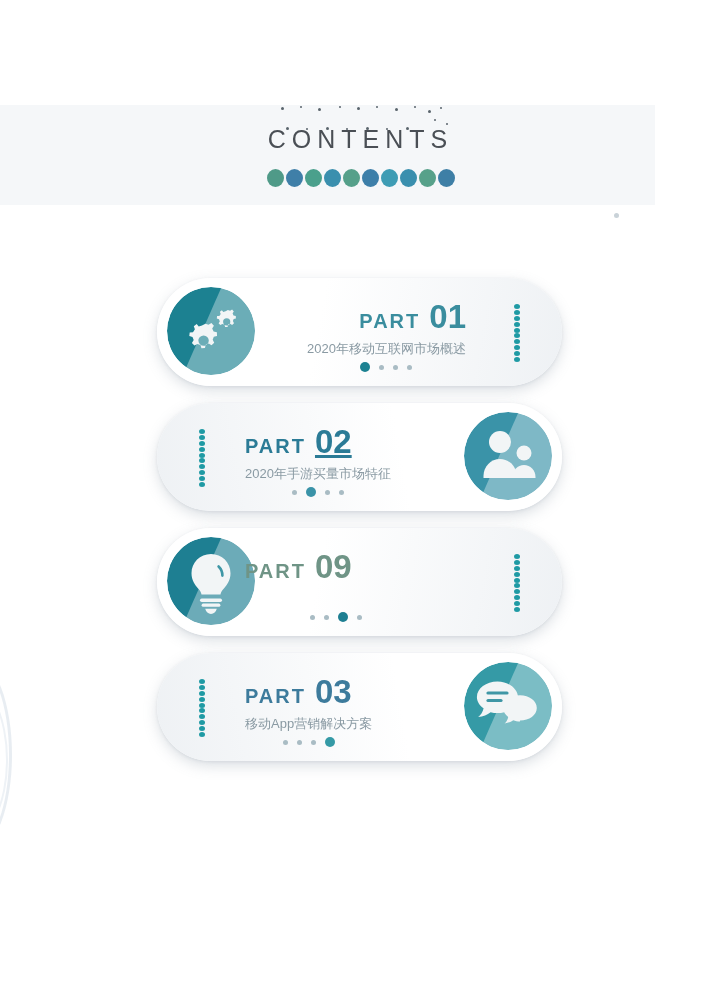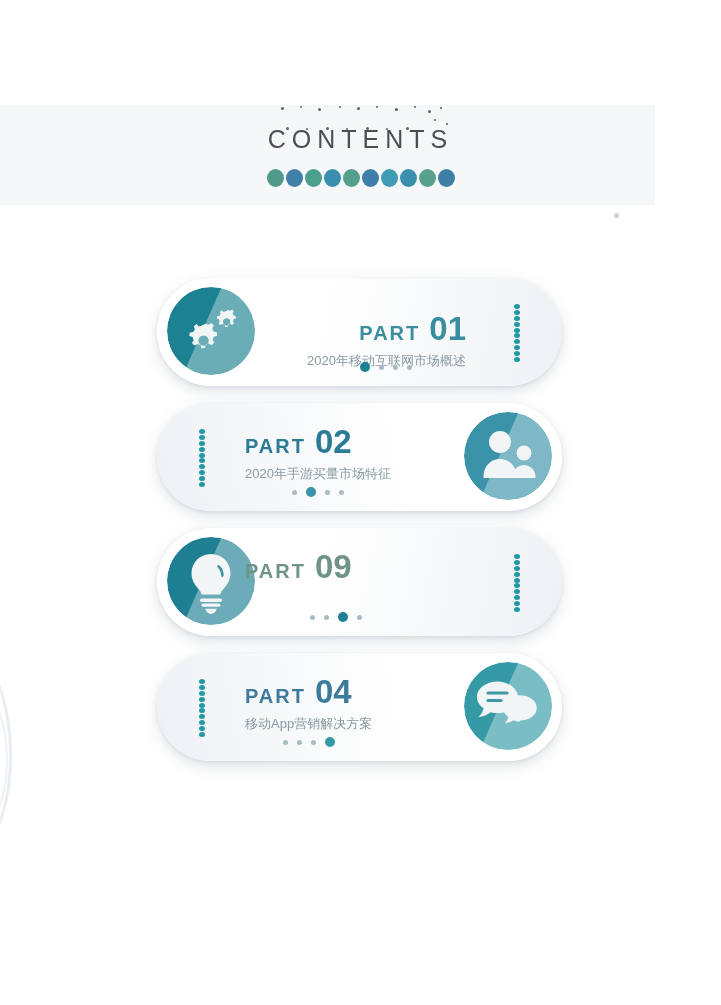--- a/index.html
+++ b/index.html
@@ -186,21 +186,21 @@
           <svg viewBox="0 0 88 88">
       <g fill="#f2f5f6">
         <path d="M35 38.5l-3.3.9-2-2.4-2.9 2.2 1.1 3.1-1.9 2.9-3.3.2-.4 3.6 3.2 1 1.2 3.1-1.8 2.8 2.5 2.6 3-1.6 3.1 1.2.9 3.2 3.6-.2.7-3.3 3-1.4 2.8 1.8 2.7-2.4-1.5-3 1.1-3.1 3.2-.8-.1-3.6-3.3-.8-1.4-3 1.7-2.8-2.5-2.6-2.9 1.7-3.1-1.1zm1.6 9.9a5.2 5.2 0 1 1 0 10.4 5.2 5.2 0 0 1 0-10.4z"></path>
         <path d="M58.6 24.3l-2.3.6-1.4-1.7-2 1.5.8 2.2-1.3 2-2.3.1-.3 2.5 2.2.7.8 2.2-1.2 1.9 1.7 1.8 2.1-1.1 2.1.8.6 2.3 2.5-.2.5-2.3 2.1-.9 1.9 1.2 1.9-1.7-1.1-2.1.8-2.1 2.2-.6-.1-2.5-2.3-.5-.9-2.1 1.2-1.9-1.7-1.8-2 1.2-2.2-.8zm1.1 6.9a3.6 3.6 0 1 1 0 7.2 3.6 3.6 0 0 1 0-7.2z"></path>
       </g>
           </svg>
         </div>
         <div class="txt right-al">
           <div class="part-line">
             <span class="part-word" style="color: rgb(58, 141, 158);">PART</span>
-            <span class="part-num" style="color: rgb(58, 141, 158); margin-top: 12px;">01</span>
+            <span class="part-num" style="color: rgb(58, 141, 158);">01</span>
           </div>
           <div class="subtitle" style="color: rgb(138, 154, 163);">2020年移动互联网市场概述</div>
         </div>
         <div class="pager" style="left: 203px;">
           <span class="p on" style="background: rgb(28, 129, 145);"></span>
           <span class="p"></span>
           <span class="p"></span>
           <span class="p"></span>
         </div>
         <div class="rail right">
@@ -225,21 +225,21 @@
         <circle cx="36" cy="30" r="11"></circle>
         <path d="M19.5 64c0-9.6 7.4-17 16.5-17s16.5 7.4 16.5 17v2h-33z"></path>
         <circle cx="60" cy="41" r="7.5"></circle>
         <path d="M48.5 65c0-6.6 5.1-12 11.5-12s11.5 5.4 11.5 12v1h-23z"></path>
       </g>
           </svg>
         </div>
         <div class="txt left-al">
           <div class="part-line">
             <span class="part-word" style="color: rgb(43, 123, 150);">PART</span>
-            <span class="part-num" style="color: rgb(43, 123, 150);">02</span>
+            <span class="part-num" style="color: rgb(43, 123, 150); text-decoration: underline;">02</span>
           </div>
           <div class="subtitle" style="color: rgb(138, 154, 163);">2020年手游买量市场特征</div>
         </div>
         <div class="pager" style="left: 135px;">
           <span class="p"></span>
           <span class="p on" style="background: rgb(58, 147, 168);"></span>
           <span class="p"></span>
           <span class="p"></span>
         </div>
         <div class="rail left">
@@ -305,21 +305,21 @@
       </g>
       <g stroke="#3f97a6" stroke-width="3.2" stroke-linecap="round">
         <line x1="24" y1="31" x2="43" y2="31"></line>
         <line x1="24" y1="38.5" x2="37" y2="38.5"></line>
       </g>
           </svg>
         </div>
         <div class="txt left-al">
           <div class="part-line">
             <span class="part-word" style="color: rgb(61, 123, 156);">PART</span>
-            <span class="part-num" style="color: rgb(61, 123, 156);">04</span>
+            <span class="part-num" style="color: rgb(61, 123, 156);">03</span>
           </div>
           <div class="subtitle" style="color: rgb(138, 154, 163);">移动App营销解决方案</div>
         </div>
         <div class="pager" style="left: 126px;">
           <span class="p"></span>
           <span class="p"></span>
           <span class="p"></span>
           <span class="p on" style="background: rgb(53, 154, 166);"></span>
         </div>
         <div class="rail left">

